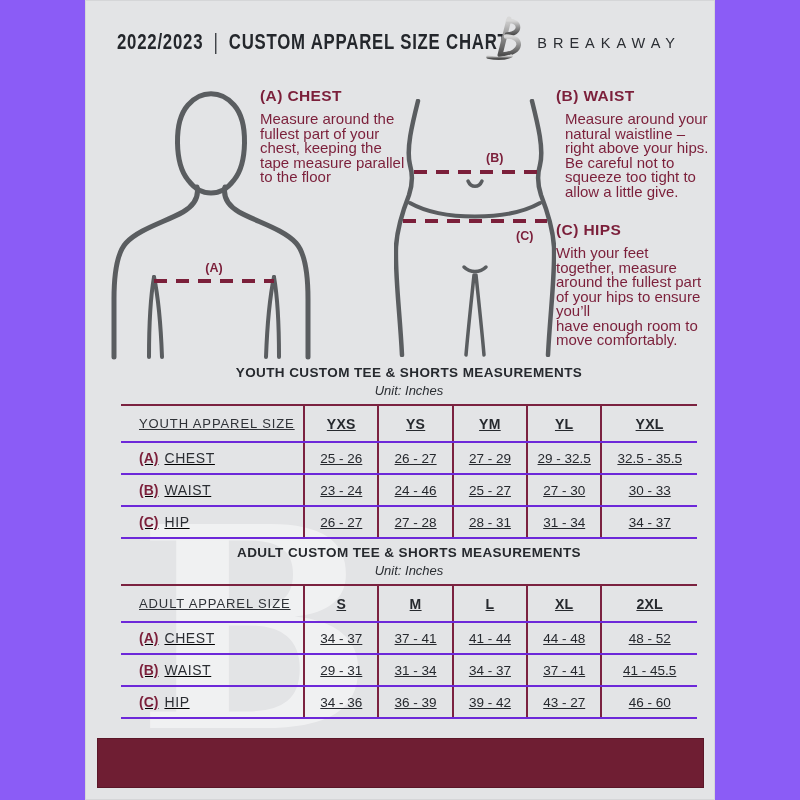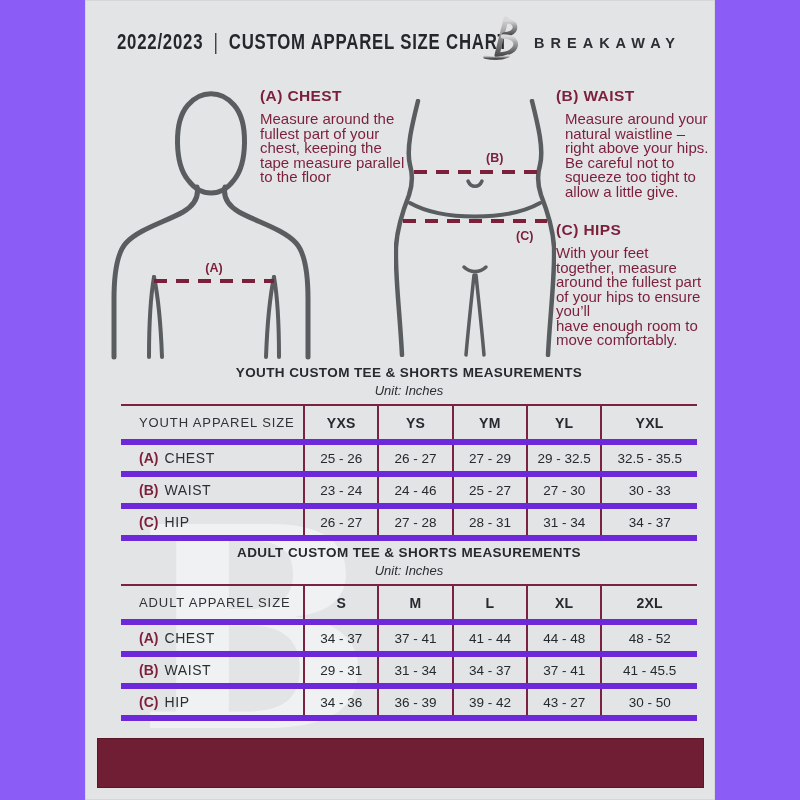--- a/index.html
+++ b/index.html
@@ -11,21 +11,21 @@
           background:#e3e4e6; box-shadow:inset 0 0 0 1px rgba(0,0,0,.06); }
 
   
   .header-left { position:absolute; left:32px; top:29px; white-space:nowrap;
                  transform:scaleX(.78); transform-origin:left center;
                  font-weight:bold; font-size:21.5px; letter-spacing:1px; color:#24272c;
                  display:flex; align-items:center; gap:13px; }
   .header-left .divider { font-weight:400; font-size:22px; color:#3c3f44; }
   .header-right { position:absolute; right:34px; top:15px; display:flex;
                   align-items:center; gap:13px; }
-  .brand-name { font-weight:bold; font-size:14.5px; letter-spacing:6px; color:#2b2e33;
+  .brand-name { font-weight:normal; font-size:14.5px; letter-spacing:6px; color:#2b2e33;
                 padding-top:10px;text-align:center; }
 
   
   .fig-upper { position:absolute; left:26px; top:80px; }
   .fig-lower { position:absolute; left:309px; top:99px; }
   .g-head { position:absolute; font-weight:bold; font-size:15.5px; letter-spacing:.4px; color:#7b1f3a; }
   .g-body { position:absolute; font-size:15px; line-height:14.5px;
             color:#7b1f3a; white-space:pre-line; }
   .chest-head { left:175px; top:87px; }
   .chest-body { left:175px; top:112px; width:150px; }
@@ -35,21 +35,21 @@
   .hips-body  { left:471px; top:246px; width:160px; }
 
   
   .tbl-block { position:absolute; left:36px; width:576px; text-align:center; z-index:1; }
   .tbl-youth { top:365px; }
   .tbl-adult { top:545px; }
   .tbl-title { font-weight:bold; font-size:13.5px; letter-spacing:.4px; color:#26292e; }
   .tbl-unit  { font-style:italic; font-size:13px; color:#2b2e33; margin-top:3px; }
   table { width:100%; border-collapse:collapse; table-layout:fixed; margin-top:6px;
           border-top:2px solid #7b2240; }
-  th, td { border-bottom:6px solid #6d28d9; }
+  th, td { border-bottom:2px solid #6d28d9;text-decoration:underline; }
   th:not(:first-child), td:not(:first-child) { border-left:2px solid #7b2240; }
   thead tr { height:37px; }
   tbody tr { height:32px; }
   th.size-label { text-align:left; padding-left:18px; font-weight:400; font-size:13px;
                   letter-spacing:.9px; color:#2f3237; }
   th.size-col { font-weight:bold; font-size:14px; color:#26292e; letter-spacing:.3px; }
   td.row-label { text-align:left; padding-left:18px; }
   td.row-label .pfx { font-weight:bold; color:#7b1f3a; font-size:14px; margin-right:6px; }
   td.row-label .nm  { font-size:14px; letter-spacing:.6px; color:#2b2e33; }
   td.val { text-align:center; font-size:13.5px; color:#26292e; }
@@ -249,21 +249,21 @@
             <td class="val">41 - 45.5</td>
           </tr>
           <tr>
             <td class="row-label">
               <span class="pfx">(C)</span><span class="nm">HIP</span>
             </td>
             <td class="val">34 - 36</td>
             <td class="val">36 - 39</td>
             <td class="val">39 - 42</td>
             <td class="val">43 - 27</td>
-            <td class="val">30 - 50</td>
+            <td class="val">46 - 60</td>
           </tr>
         </tbody>
       </table>
     </div>
 
     <div class="footer-bar"></div>
   </div>
 </div>
 
 </body></html>

